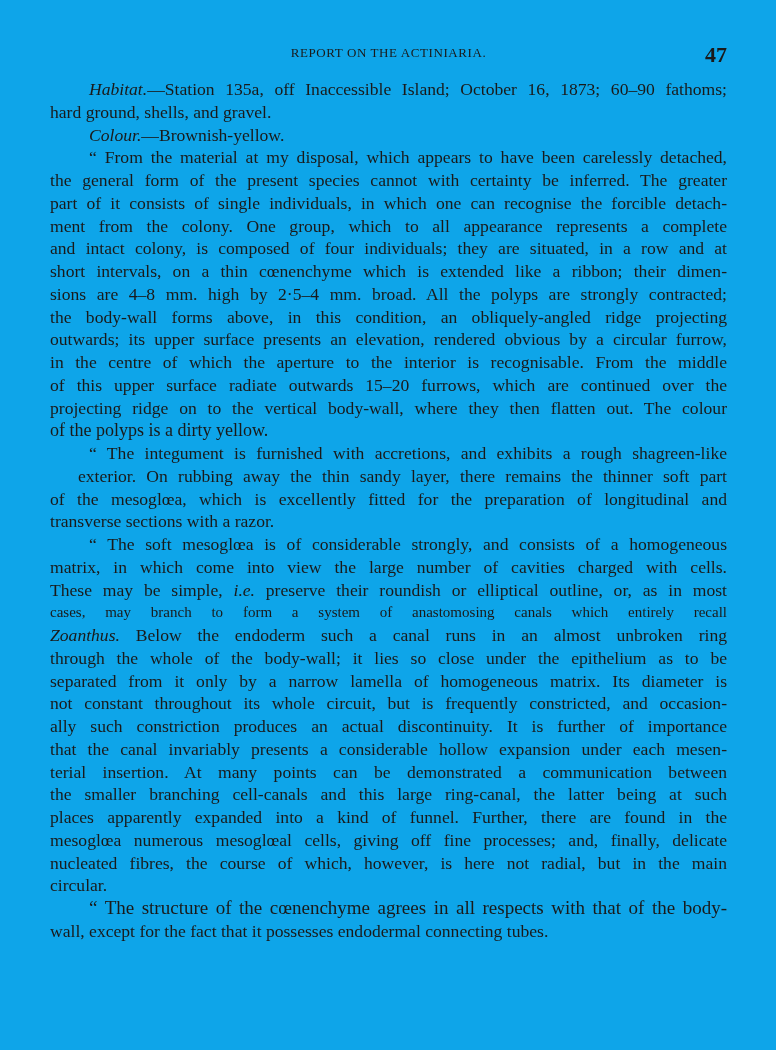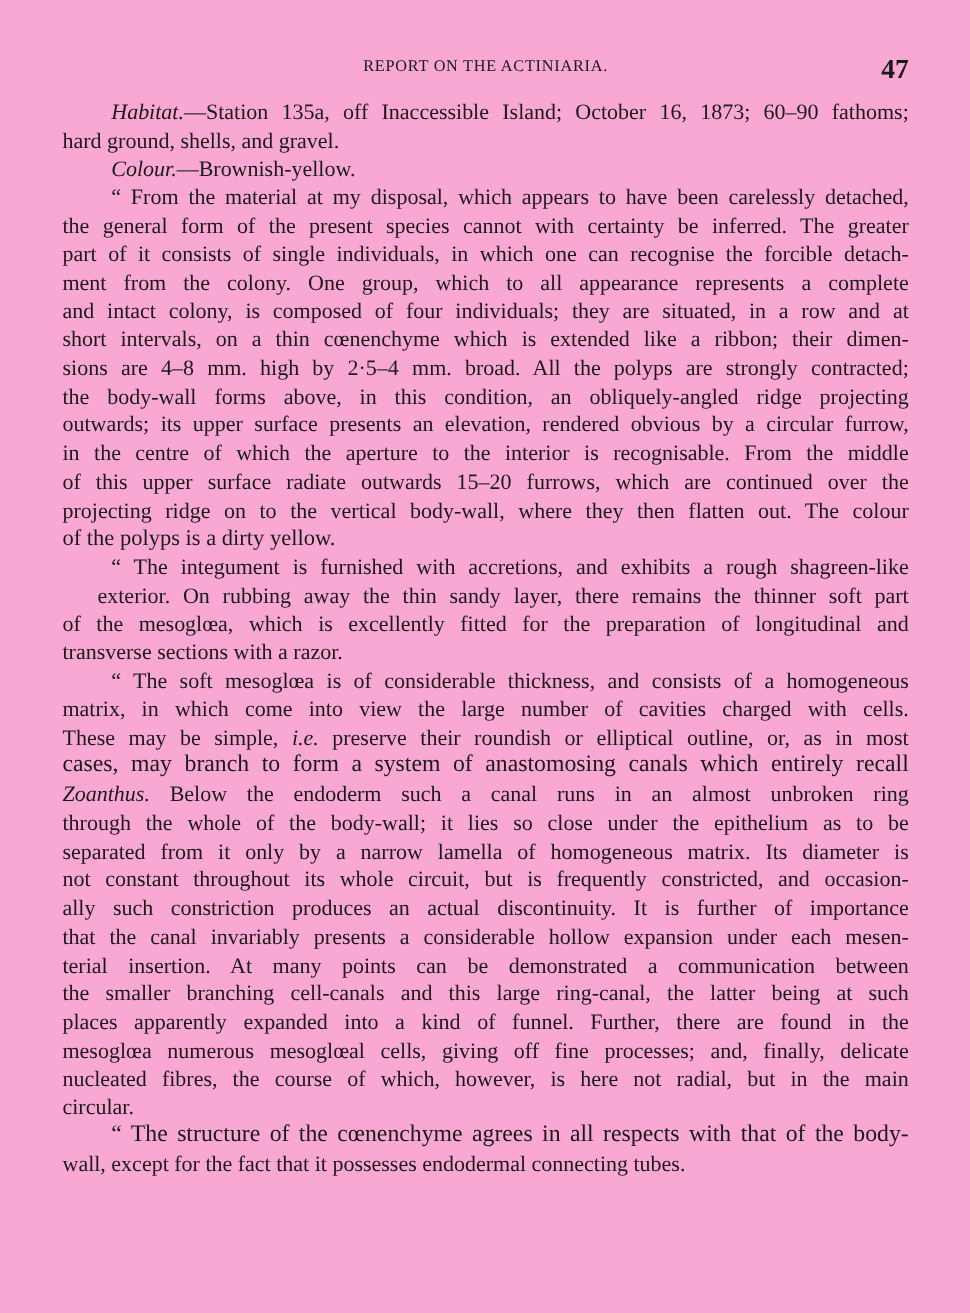--- a/index.html
+++ b/index.html
@@ -1,17 +1,17 @@
 <!DOCTYPE html>
 <html><head>
 <meta charset="utf-8">
 <style>
   html, body { margin: 0; padding: 0; background: #ffffff; }
   body { width: 776px; height: 1050px; position: relative; overflow: hidden; color: #1a1a1a; }
-  .page { position: absolute; left: 0; top: 0; width: 776px; height: 1050px; background: #f9a8d4; }
+  .page { position: absolute; left: 0; top: 0; width: 776px; height: 1050px; background: #0ea5e9; }
   .header { position: absolute; top: 45px; left: 50px; width: 677px; height: 22px;
             font-family: "DejaVu Serif", "Liberation Serif", serif; }
   .running-title { position: absolute; left: 0; right: 0; text-align: center; top: 0;
             font-size: 13px; letter-spacing: 0.6px; font-family: "Liberation Serif", serif; }
   .page-number { position: absolute; right: 0; top: -3px; font-size: 22px; font-weight: bold;
             font-family: "Liberation Serif", serif; }
   .body { position: absolute; left: 50px; top: 78px; width: 677px;
           font-family: "Liberation Serif", serif; font-size: 17.6px; }
   .line { display: block; height: 22.75px; line-height: 22.75px; white-space: nowrap;
           text-align: justify; text-align-last: justify; overflow: visible; }
@@ -58,24 +58,24 @@
     </div>
 
     <div>
       <span class="line indent" style="white-space: nowrap; font-size: 17.6px;">“ The integument is furnished with accretions, and exhibits a rough shagreen-like</span>
       <span class="line" style="white-space: nowrap; font-size: 17.6px; margin-left: 28px;">exterior.  On rubbing away the thin sandy layer, there remains the thinner soft part</span>
       <span class="line" style="white-space: nowrap; font-size: 17.6px;">of the mesoglœa, which is excellently fitted for the preparation of longitudinal and</span>
       <span class="line last" style="white-space: nowrap; font-size: 17.6px;">transverse sections with a razor.</span>
     </div>
 
     <div>
-      <span class="line indent" style="white-space: nowrap; font-size: 17.6px;">“ The soft mesoglœa is of considerable thickness, and consists of a homogeneous</span>
+      <span class="line indent" style="white-space: nowrap; font-size: 17.6px;">“ The soft mesoglœa is of considerable strongly, and consists of a homogeneous</span>
       <span class="line" style="white-space: nowrap; font-size: 17.6px;">matrix, in which come into view the large number of cavities charged with cells.</span>
       <span class="line" style="white-space: nowrap; font-size: 17.6px;"><span>These may be simple, </span><span class="it">i.e.</span><span> preserve their roundish or elliptical outline, or, as in most</span></span>
-      <span class="line" style="white-space: nowrap; font-size: 19px;">cases, may branch to form a system of anastomosing canals which entirely recall</span>
+      <span class="line" style="white-space: nowrap; font-size: 15px;">cases, may branch to form a system of anastomosing canals which entirely recall</span>
       <span class="line" style="white-space: nowrap; font-size: 17.6px;"><span class="it">Zoanthus.</span><span>  Below the endoderm such a canal runs in an almost unbroken ring</span></span>
       <span class="line" style="white-space: nowrap; font-size: 17.6px;">through the whole of the body-wall; it lies so close under the epithelium as to be</span>
       <span class="line" style="white-space: nowrap; font-size: 17.6px;">separated from it only by a narrow lamella of homogeneous matrix.  Its diameter is</span>
       <span class="line" style="white-space: nowrap; font-size: 17.6px;">not constant throughout its whole circuit, but is frequently constricted, and occasion-</span>
       <span class="line" style="white-space: nowrap; font-size: 17.6px;">ally such constriction produces an actual discontinuity.  It is further of importance</span>
       <span class="line" style="white-space: nowrap; font-size: 17.6px;">that the canal invariably presents a considerable hollow expansion under each mesen-</span>
       <span class="line" style="white-space: nowrap; font-size: 17.6px;">terial insertion.  At many points can be demonstrated a communication between</span>
       <span class="line" style="white-space: nowrap; font-size: 17.6px;">the smaller branching cell-canals and this large ring-canal, the latter being at such</span>
       <span class="line" style="white-space: nowrap; font-size: 17.6px;">places apparently expanded into a kind of funnel.  Further, there are found in the</span>
       <span class="line" style="white-space: nowrap; font-size: 17.6px;">mesoglœa numerous mesoglœal cells, giving off fine processes; and, finally, delicate</span>

